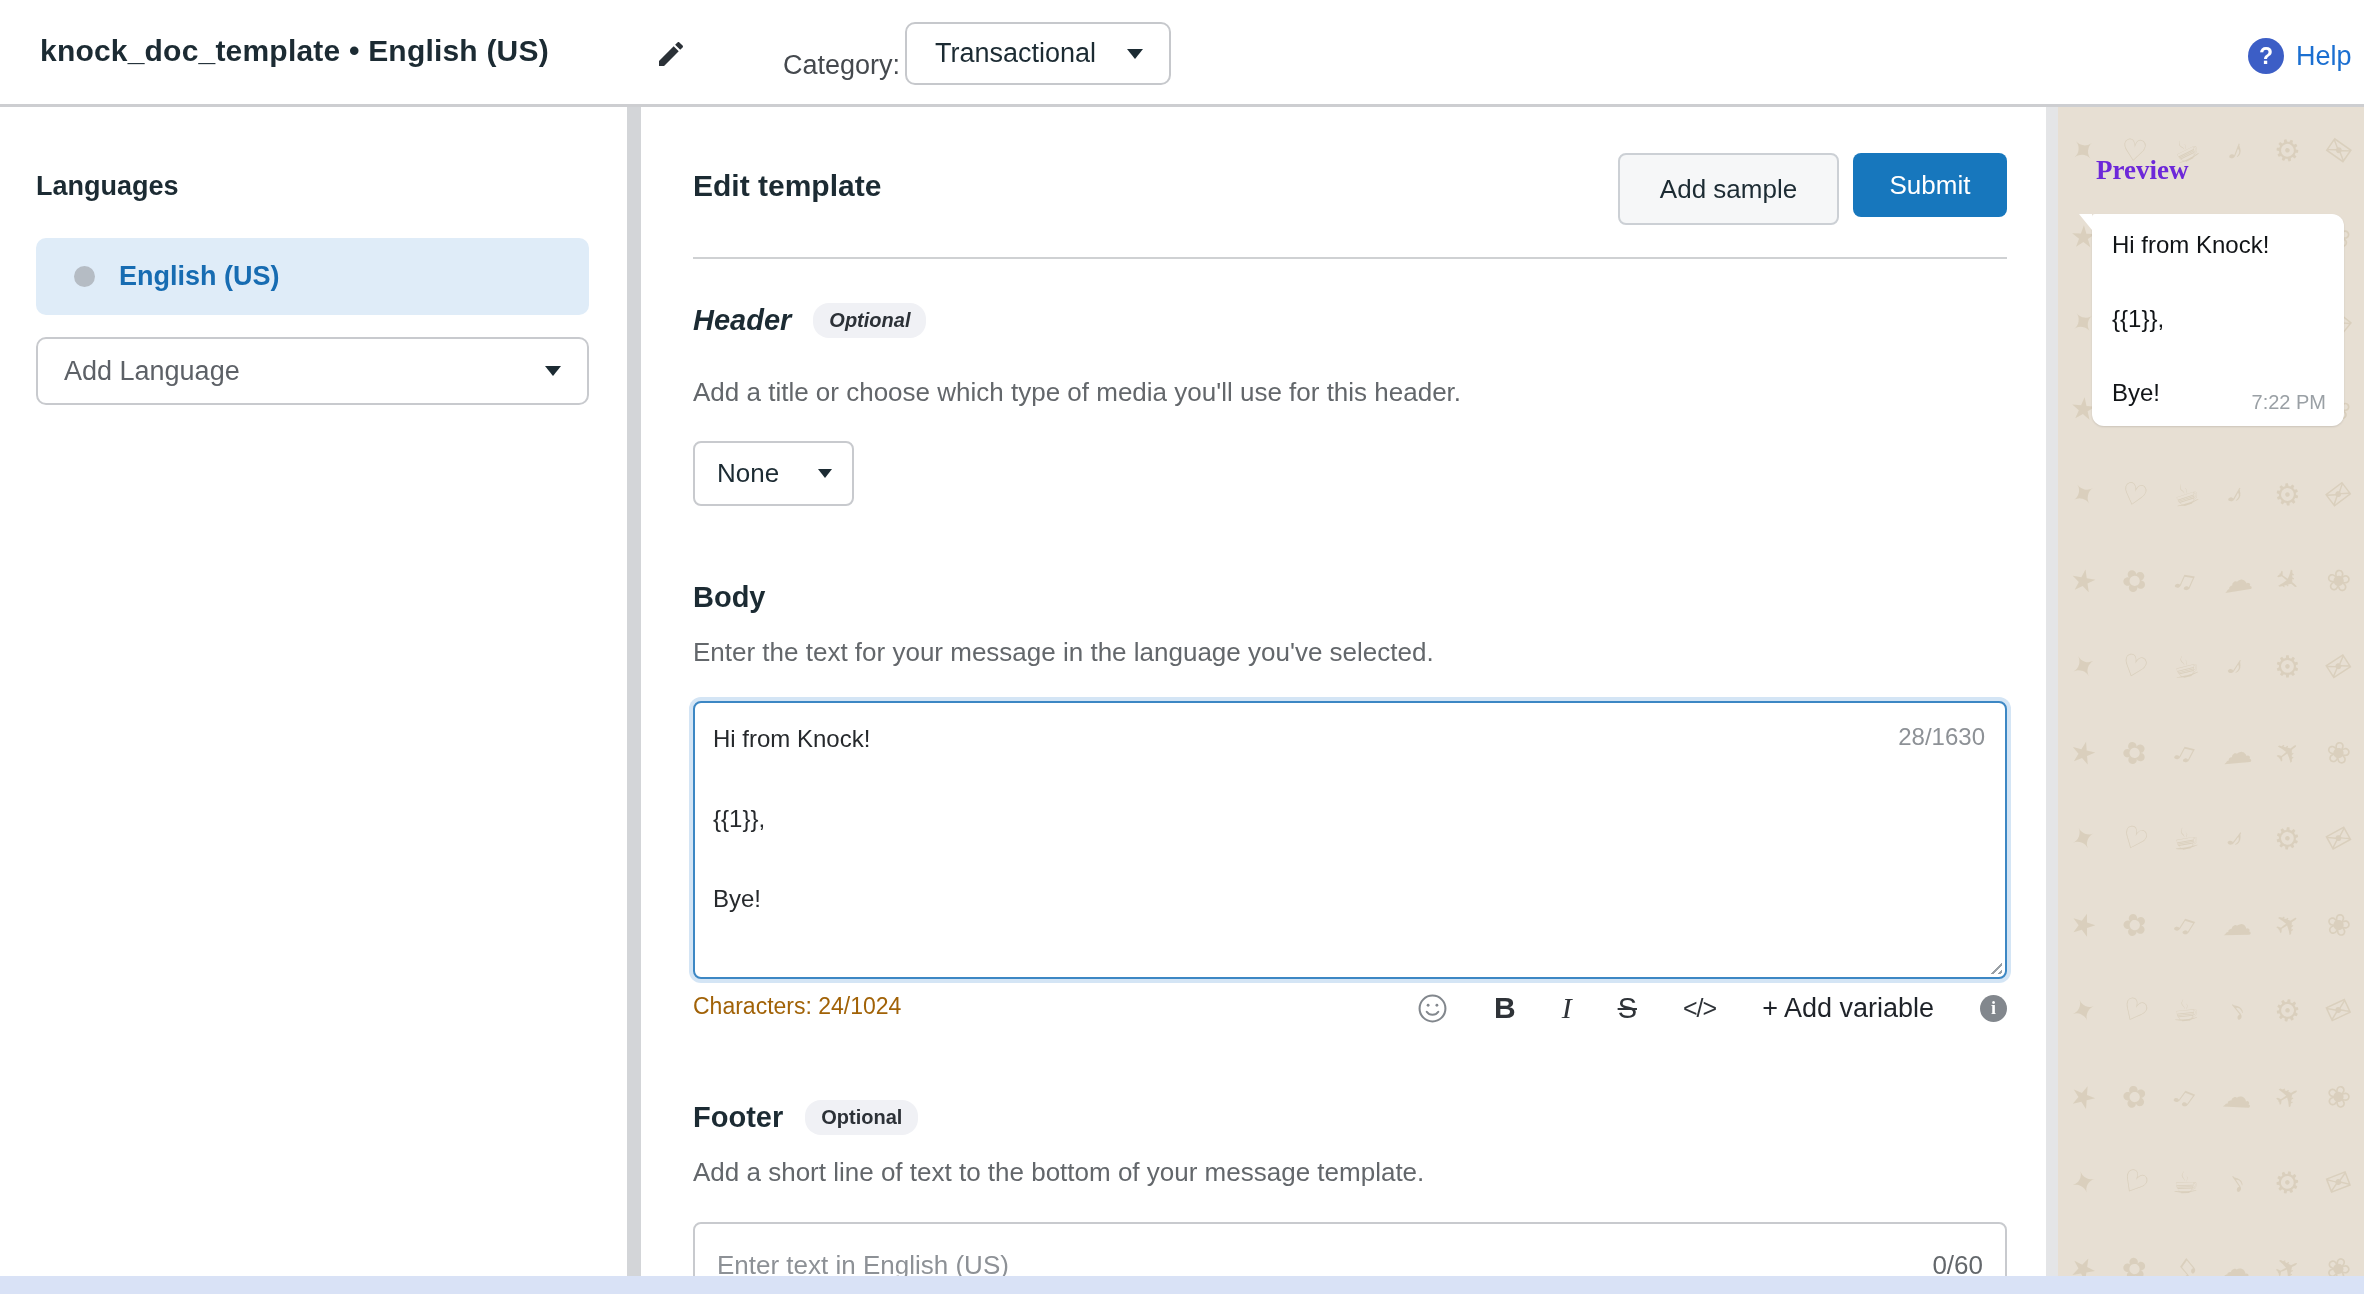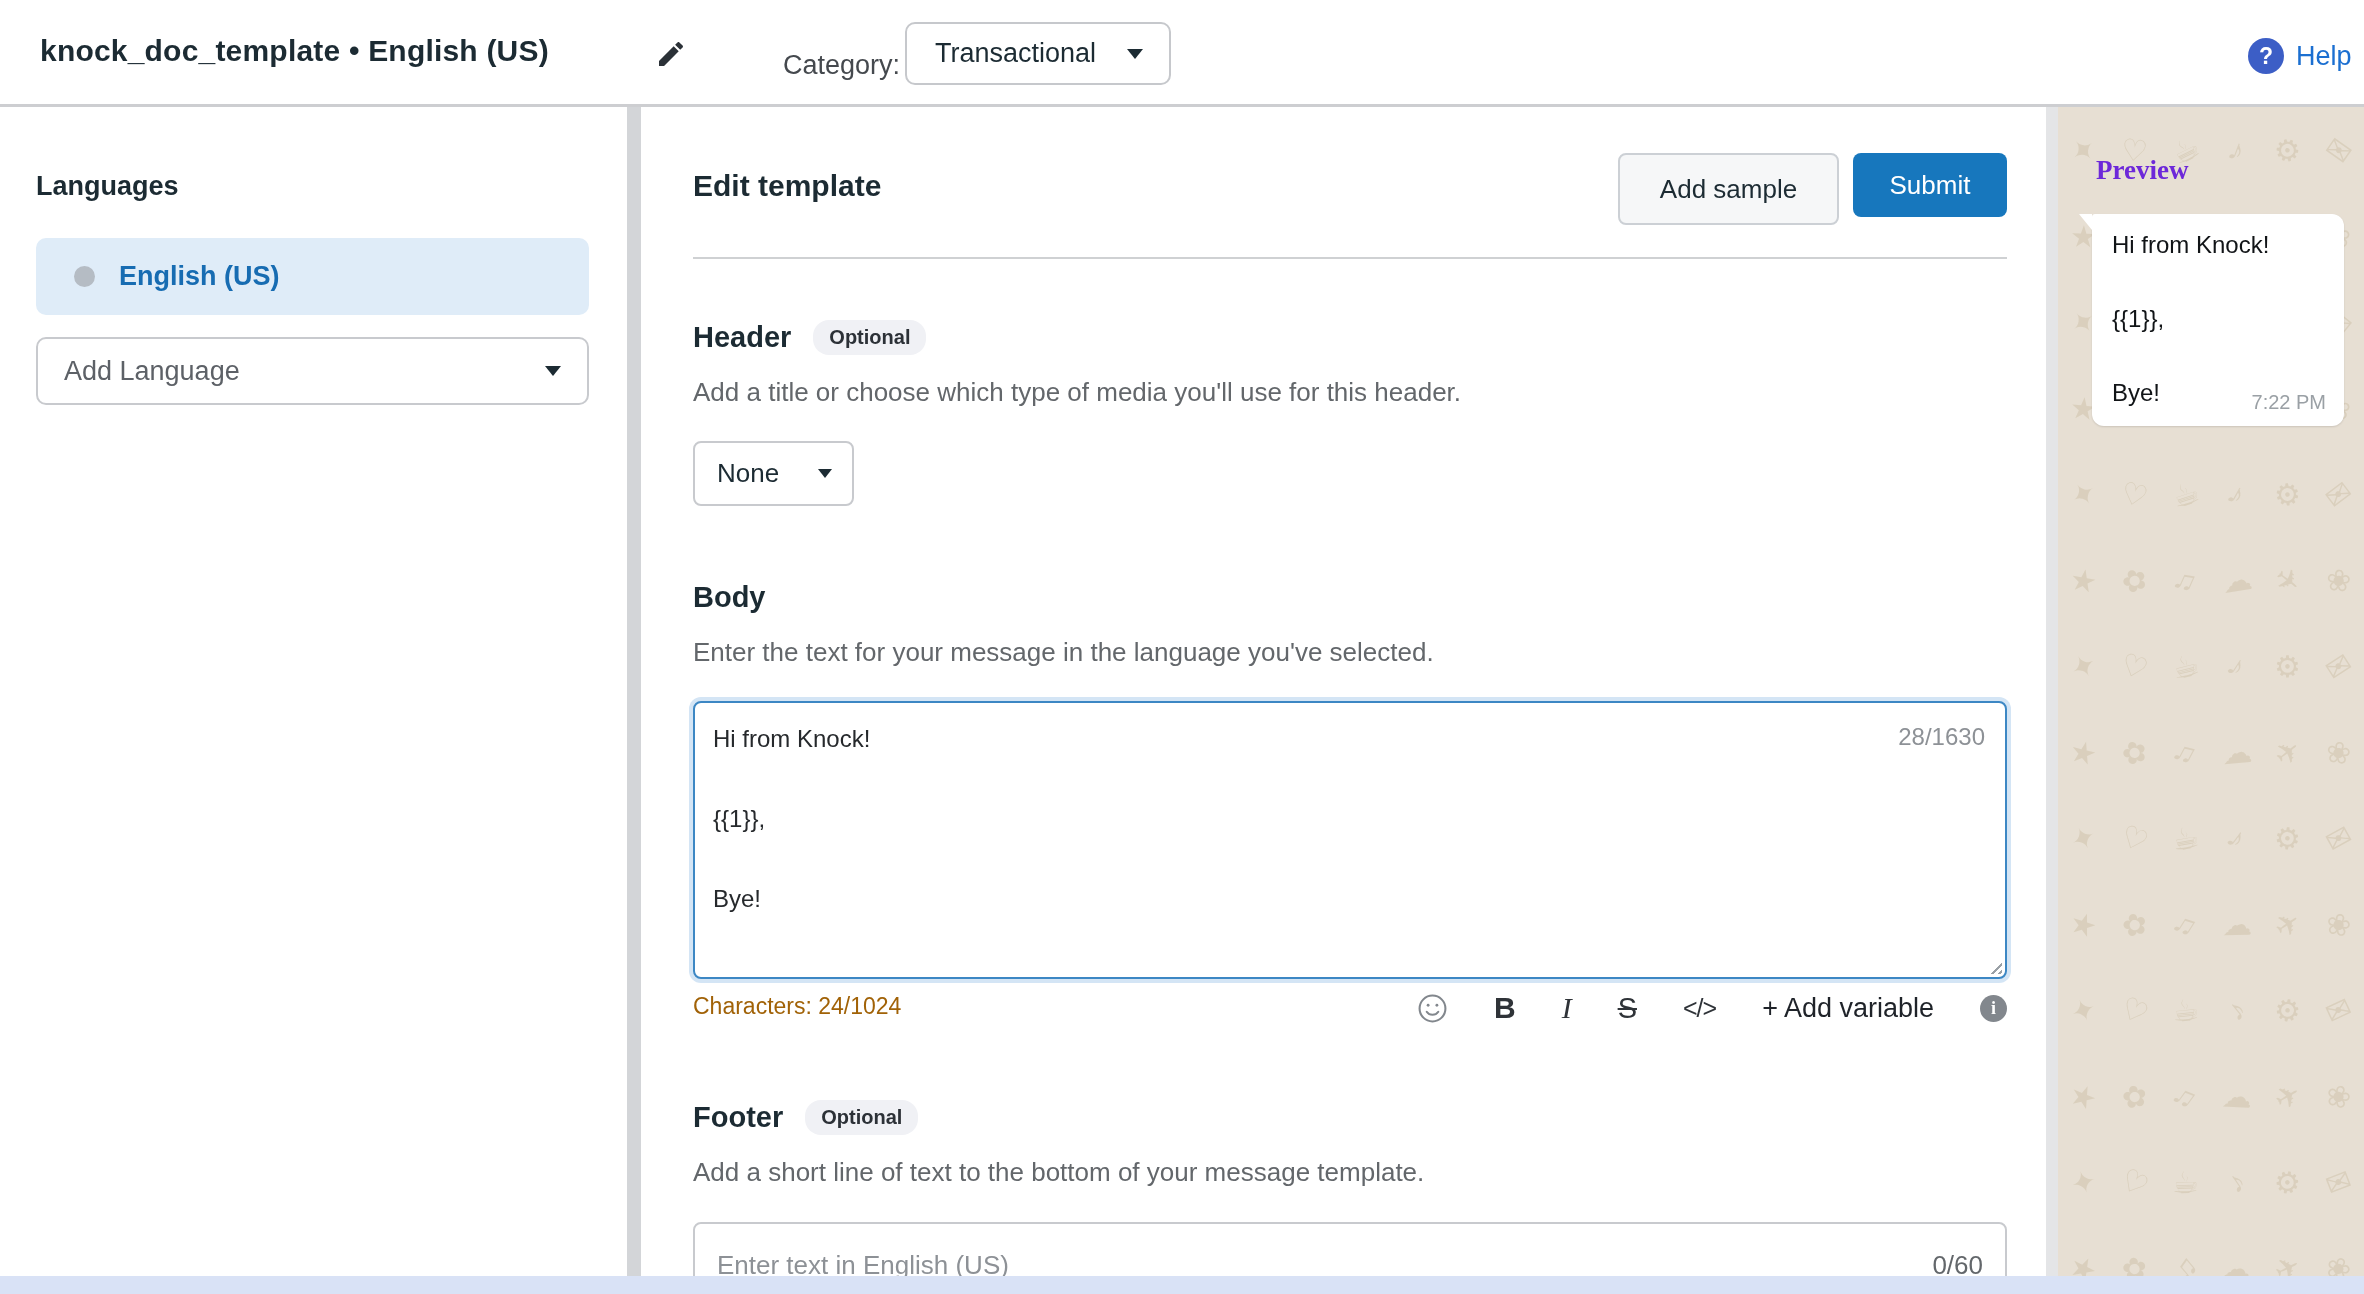--- a/index.html
+++ b/index.html
@@ -145,21 +145,21 @@
 
   <div class="scrollbar-left"></div>
 
   <div class="main">
     <div class="content">
       <div class="edit-title">Edit template</div>
       <button class="btn btn-add-sample">Add sample</button>
       <button class="btn btn-submit">Submit</button>
       <div class="divider"></div>
 
-      <div class="sec-row" style="top:213px;">
+      <div class="sec-row" style="top:196px;font-style:italic;">
         <span class="sec-title">Header</span>
         <span class="badge">Optional</span>
       </div>
       <div class="sec-desc" style="top:270px;">Add a title or choose which type of media you'll use for this header.</div>
       <div class="none-btn">
         <span class="val">None</span>
         <span class="caret"></span>
       </div>
 
       <div class="sec-row" style="top:474px;">

